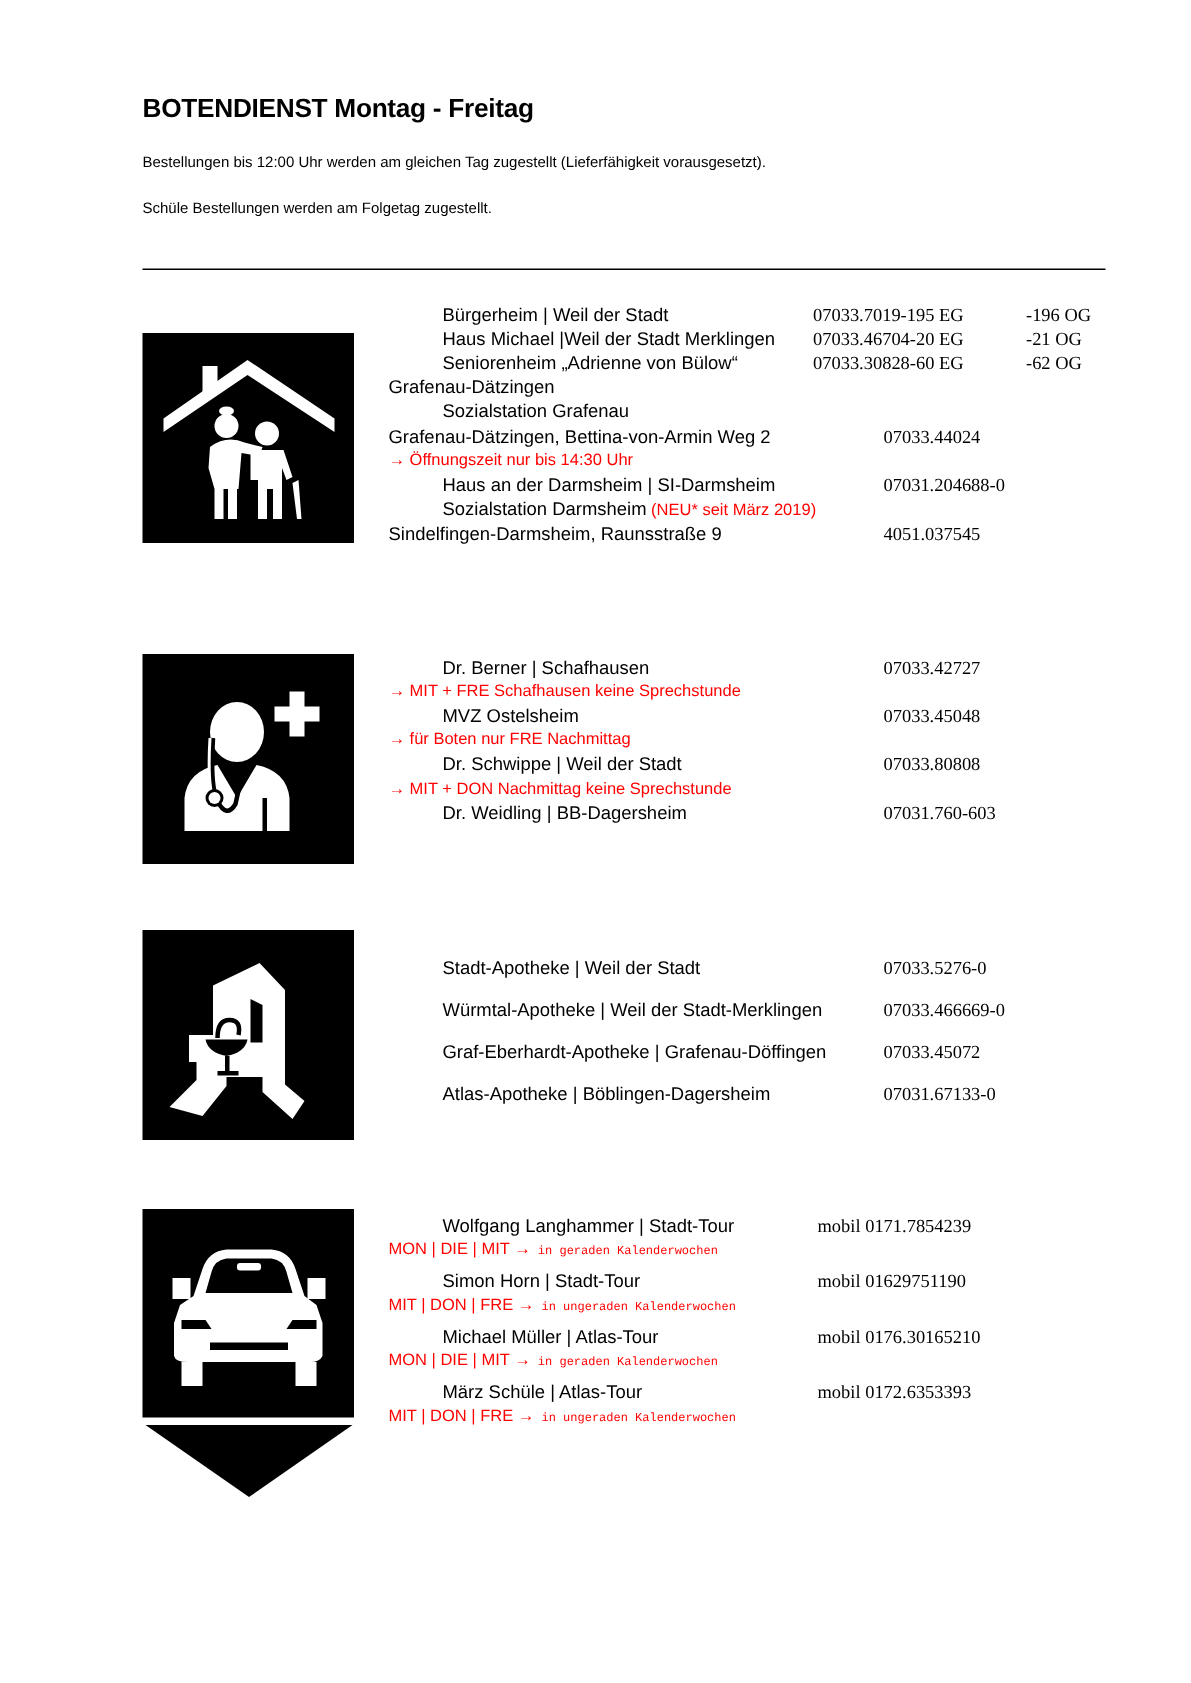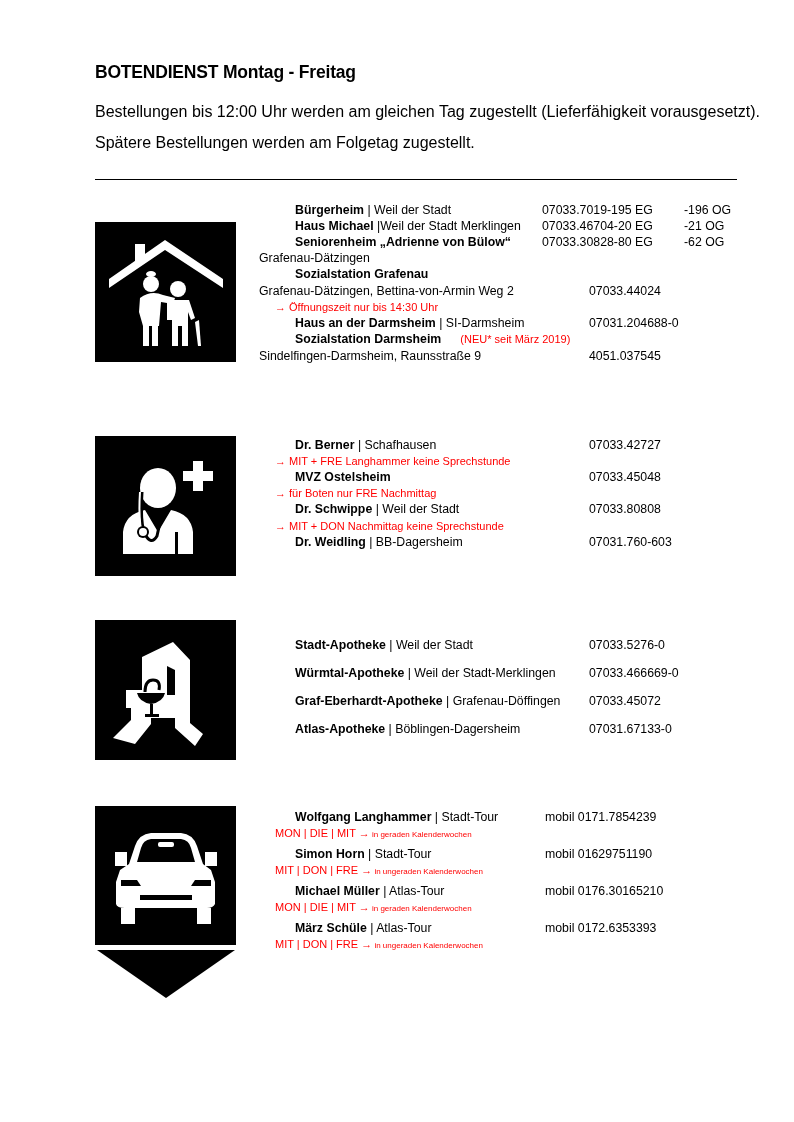--- a/index.html
+++ b/index.html
@@ -1,38 +1,38 @@
 <!DOCTYPE html>
 <html><head>
 <meta charset="utf-8">
 <style>
   html, body { margin:0; padding:0; background:#ffffff; }
   body { width:794px; height:1122px; position:relative; overflow:hidden;
          font-family:"Liberation Sans", sans-serif; color:#000; }
   .title { position:absolute; left:95px; top:62px; font-size:17.5px; font-weight:bold; letter-spacing:-0.2px; }
-  .intro { position:absolute; left:95px; font-size:16px; }
+  .intro { position:absolute; left:95px; font-size:10px; }
   .rule { position:absolute; left:95px; top:179px; width:642px; height:1px; background:#000; }
   .icon { position:absolute; left:95px; width:141px; height:140px; background:#000; }
   .icon svg { width:100%; height:100%; display:block; }
   .arrow { position:absolute; left:97px; top:950px; width:0; height:0;
            border-left:69px solid transparent; border-right:69px solid transparent;
            border-top:48px solid #000; }
   .line { position:absolute; left:259px; font-size:12.3px; line-height:15px; white-space:nowrap; }
-  .line b { font-weight:bold;padding-left:36px; }
-  .red { color:#ff0000;margin-left:16px; }
+  .line b { font-weight:normal;padding-left:36px; }
+  .red { color:#ff0000; }
   .small { font-size:11px; }
-  .tiny { font-size:8px; }
-  .ph { position:absolute; font-size:12.3px; line-height:15px; white-space:nowrap; }
+  .tiny { font-size:8px;font-family:Liberation Mono, monospace; }
+  .ph { position:absolute; font-size:12.3px; line-height:15px; white-space:nowrap;font-family:Liberation Serif, serif; }
 </style>
 </head>
 <body>
 
 <div class="title">BOTENDIENST Montag - Freitag</div>
 <div class="intro" style="top:103px">Bestellungen bis 12:00 Uhr werden am gleichen Tag zugestellt (Lieferfähigkeit vorausgesetzt).</div>
-<div class="intro" style="top:134px">Spätere Bestellungen werden am Folgetag zugestellt.</div>
+<div class="intro" style="top:134px">Schüle Bestellungen werden am Folgetag zugestellt.</div>
 <div class="rule"></div>
 
 <div class="icon" style="top:222px">
   <svg viewBox="0 0 141 140">
     <polygon points="14,57 70,18 128,57 128,66 70,28 14,66" fill="#fff"></polygon>
     <rect x="40" y="22" width="10" height="18" fill="#fff"></rect>
     <circle cx="56" cy="62" r="8" fill="#fff"></circle>
     <ellipse cx="56" cy="52" rx="5" ry="3" fill="#fff"></ellipse>
     <path d="M45,76 Q56,68 68,73 L80,76 L78,82 L66,80 L64,104 L48,104 L44,90 Z" fill="#fff"></path>
     <rect x="48" y="104" width="6" height="20" fill="#fff"></rect>
@@ -46,21 +46,21 @@
 <div>
   <div class="line" style="top:203px"><b>Bürgerheim</b><span> | </span><span>Weil der Stadt</span></div>
   <div class="ph" style="top:203px;left:542px">07033.7019-195 EG</div>
   <div class="ph" style="top:203px;left:684px">-196 OG</div>
 
   <div class="line" style="top:219px"><b>Haus Michael</b><span> |</span><span>Weil der Stadt Merklingen</span></div>
   <div class="ph" style="top:219px;left:542px">07033.46704-20 EG</div>
   <div class="ph" style="top:219px;left:684px">-21 OG</div>
 
   <div class="line" style="top:235px"><b>Seniorenheim „Adrienne von Bülow“</b></div>
-  <div class="ph" style="top:235px;left:542px">07033.30828-80 EG</div>
+  <div class="ph" style="top:235px;left:542px">07033.30828-60 EG</div>
   <div class="ph" style="top:235px;left:684px">-62 OG</div>
   <div class="line" style="top:251px">Grafenau-Dätzingen</div>
 
   <div class="line" style="top:267px"><b>Sozialstation Grafenau</b></div>
   <div class="line" style="top:284px">Grafenau-Dätzingen, Bettina-von-Armin Weg 2</div>
   <div class="ph" style="top:284px;left:589px">07033.44024</div>
   <div class="line red small" style="top:300px">→ Öffnungszeit nur bis 14:30 Uhr</div>
 
   <div class="line" style="top:316px"><b>Haus an der Darmsheim</b><span> | </span><span>SI-Darmsheim</span></div>
   <div class="ph" style="top:316px;left:589px">07031.204688-0</div>
@@ -80,21 +80,21 @@
     <path d="M45,56 Q43,88 48,100" stroke="#fff" stroke-width="2" fill="none"></path>
     <circle cx="48" cy="96" r="6" fill="#000"></circle>
     <circle cx="48" cy="96" r="4" fill="#fff"></circle>
     <rect x="80" y="96" width="3" height="22" fill="#000"></rect>
   </svg>
 </div>
 
 <div>
   <div class="line" style="top:438px"><b>Dr. Berner</b><span> | </span><span>Schafhausen</span></div>
   <div class="ph" style="top:438px;left:589px">07033.42727</div>
-  <div class="line red small" style="top:454px">→ MIT + FRE Langhammer keine Sprechstunde</div>
+  <div class="line red small" style="top:454px">→ MIT + FRE Schafhausen keine Sprechstunde</div>
 
   <div class="line" style="top:470px"><b>MVZ Ostelsheim</b></div>
   <div class="ph" style="top:470px;left:589px">07033.45048</div>
   <div class="line red small" style="top:486px">→ für Boten nur FRE Nachmittag</div>
 
   <div class="line" style="top:502px"><b>Dr. Schwippe</b><span> | </span><span>Weil der Stadt</span></div>
   <div class="ph" style="top:502px;left:589px">07033.80808</div>
   <div class="line red small" style="top:519px">→ MIT + DON Nachmittag keine Sprechstunde</div>
 
   <div class="line" style="top:535px"><b>Dr. Weidling</b><span> | </span><span>BB-Dagersheim</span></div>

